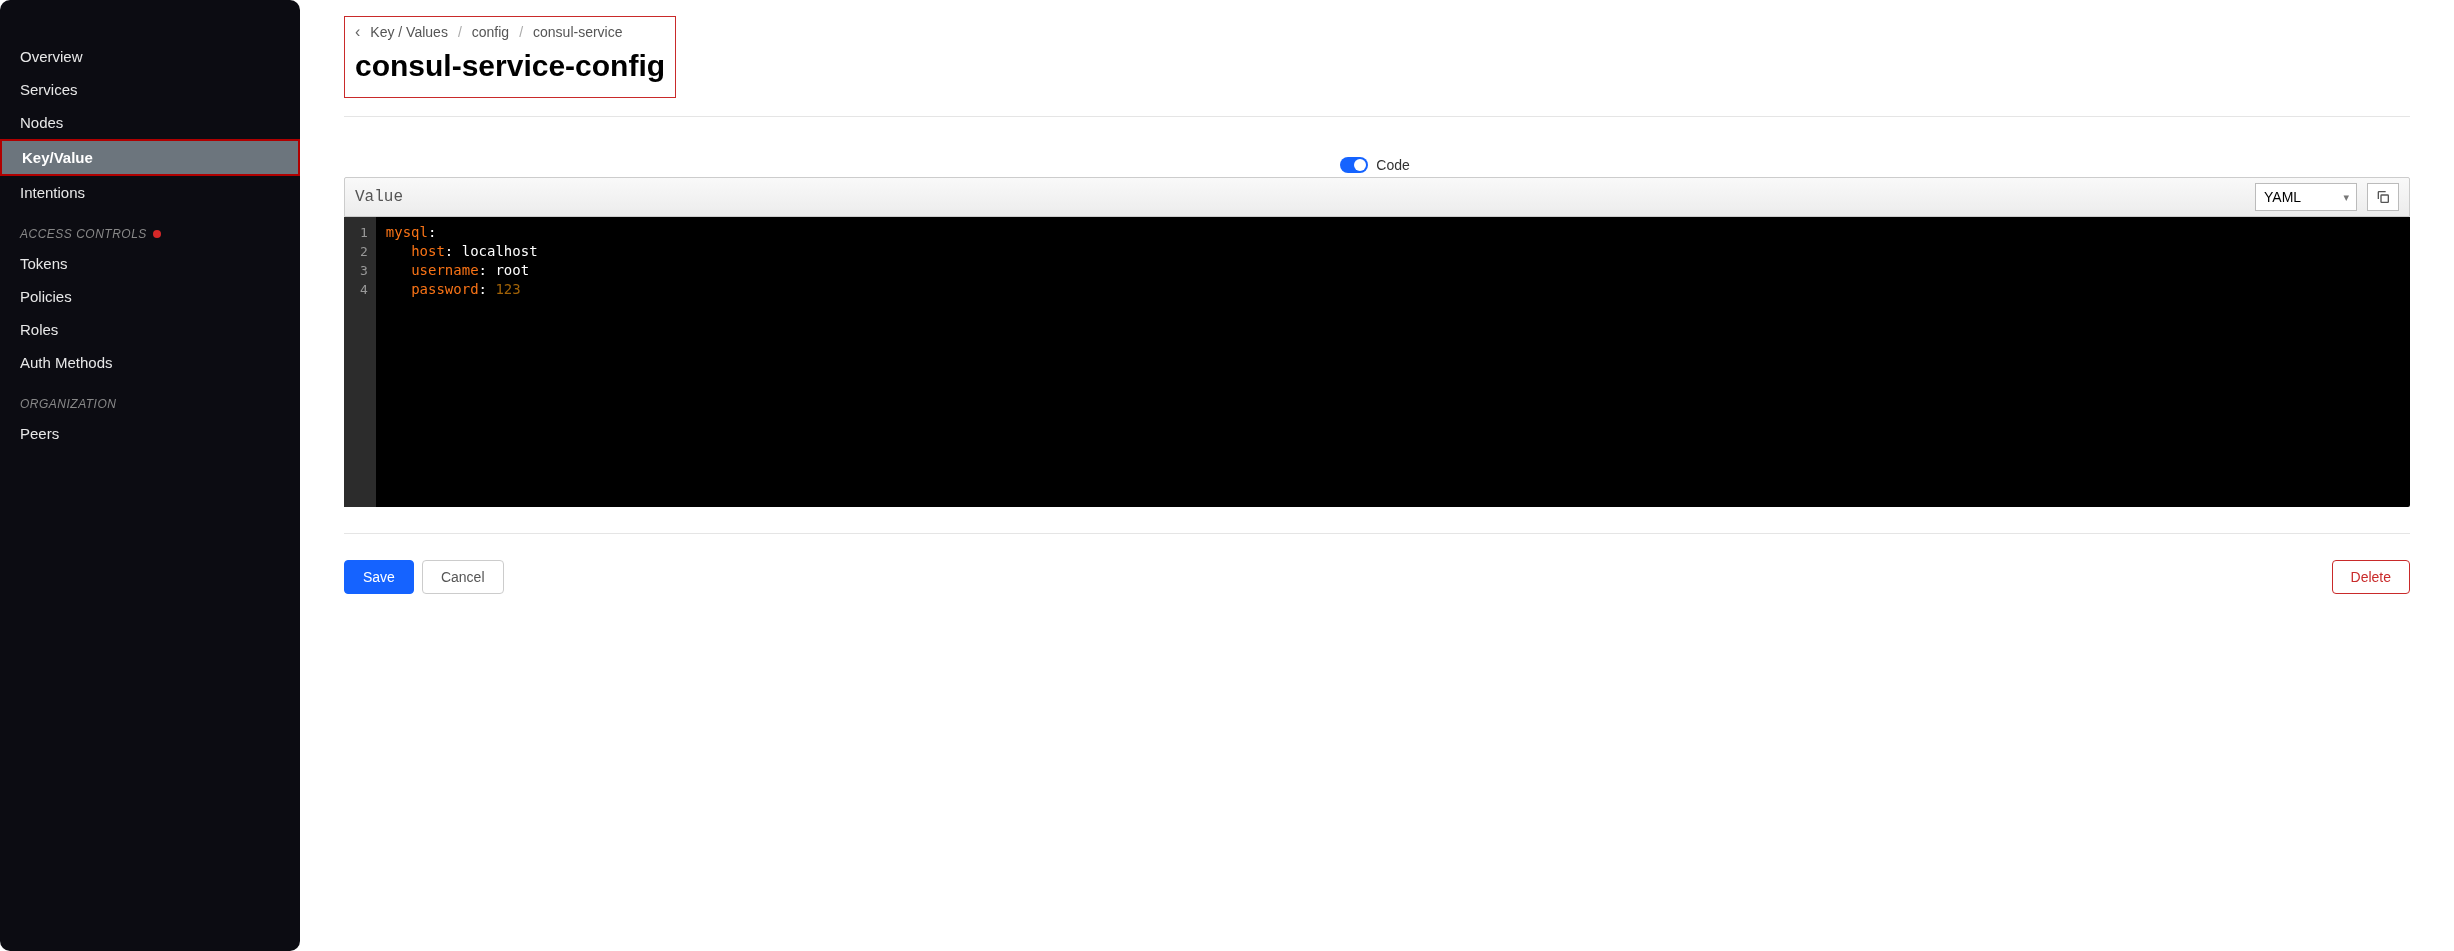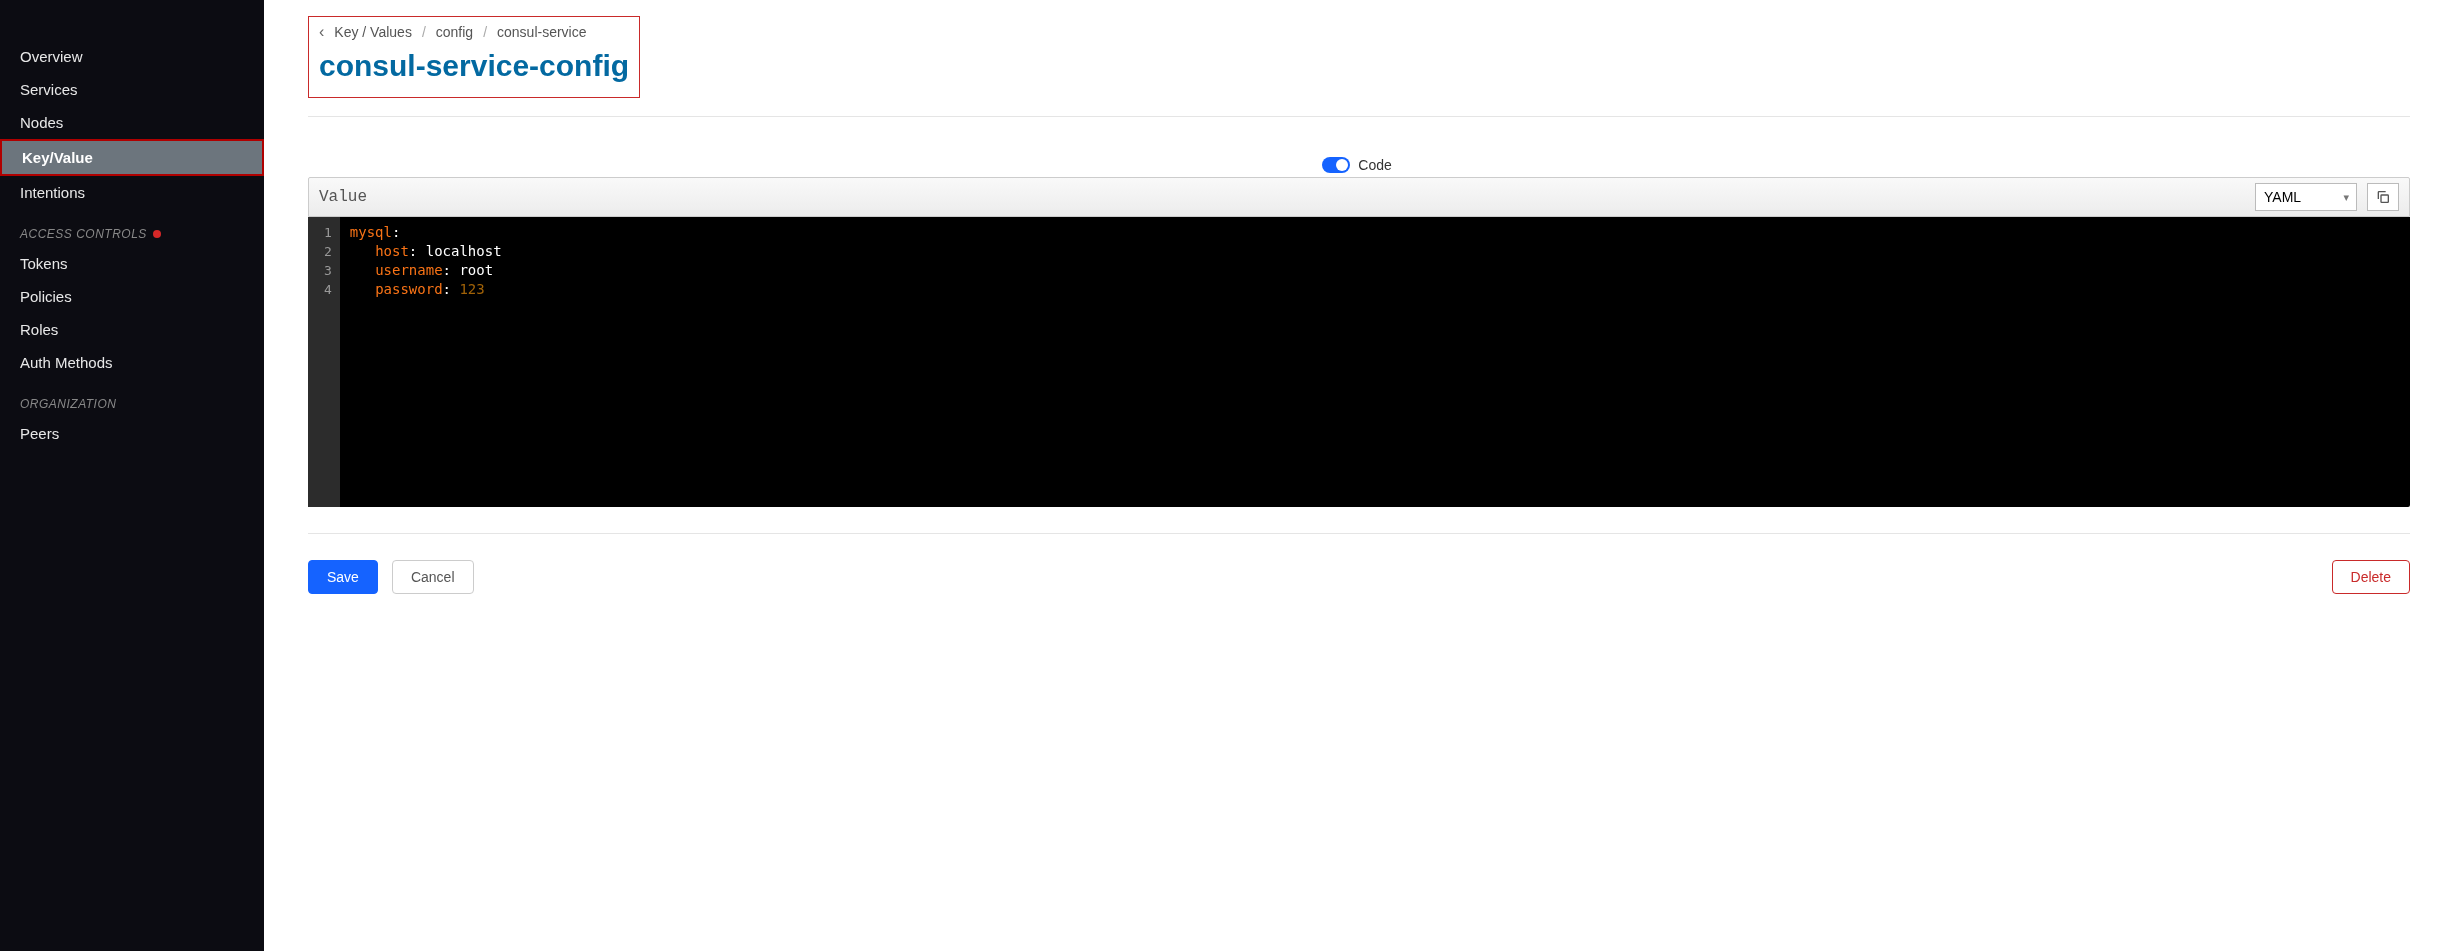--- a/index.html
+++ b/index.html
@@ -1,33 +1,33 @@
 <!DOCTYPE html>
 <html><head>
   <meta charset="utf-8">
   <style>
     * { box-sizing: border-box; margin: 0; padding: 0; }
     body { font-family: -apple-system, BlinkMacSystemFont, "Segoe UI", sans-serif; background: #fff; color: #333; }
     .app { display: flex; height: 100vh; }
     
     
-    .sidebar { width: 264px; background: #0c0c12; color: #fff; padding-top: 40px; flex-shrink: 0; }
+    .sidebar { width: 300px; background: #0c0c12; color: #fff; padding-top: 40px; flex-shrink: 0; border-radius: 10px; }
     .sidebar-item { padding: 8px 20px; font-size: 15px; cursor: pointer; color: #e8e8e8; }
     .sidebar-item.active { background: #6c757d; font-weight: 600; color: #fff; border: 2px solid #b00000; }
     .sidebar-heading { padding: 18px 20px 6px 20px; font-size: 12px; color: #888; letter-spacing: 0.5px; display: flex; align-items: center; gap: 6px; font-style: italic; }
     .dot-red { width: 8px; height: 8px; background: #d62828; border-radius: 50%; display: inline-block; }
     
     
     .main { flex: 1; padding: 16px 44px 30px 44px; overflow-y: auto; }
     .header-box { border: 1px solid #c92a2a; padding: 6px 10px 14px 10px; display: inline-block; min-width: 330px; }
     .breadcrumb { display: flex; align-items: center; gap: 10px; font-size: 14px; color: #666; margin-bottom: 8px; }
     .breadcrumb .sep { color: #aaa; }
     .breadcrumb .link { color: #555; cursor: pointer; }
     .chev-left { font-size: 16px; color: #666; }
-    .page-title { font-size: 30px; font-weight: 700; color: #0369a1; }
+    .page-title { font-size: 30px; font-weight: 700; color: #000000; }
     
     .divider { border: none; border-top: 1px solid #e5e5e5; margin: 18px 0 40px 0; }
     .divider2 { border: none; border-top: 1px solid #e5e5e5; margin: 26px 0; }
     
     .code-toggle-row { display: flex; justify-content: center; align-items: center; gap: 8px; margin-bottom: 4px; padding-right: 4px; }
     .toggle { width: 28px; height: 16px; background: #1563ff; border-radius: 10px; position: relative; cursor: pointer; }
     .toggle::after { content: ""; position: absolute; width: 12px; height: 12px; background: #fff; border-radius: 50%; top: 2px; right: 2px; }
     .toggle-label { font-size: 14px; color: #333; }
     
     .value-bar { display: flex; align-items: center; background: linear-gradient(#f9f9f9, #ececec); border: 1px solid #ccc; border-radius: 2px 2px 0 0; height: 40px; padding: 0 10px; gap: 10px; }
@@ -39,21 +39,21 @@
     .copy-btn svg { width: 16px; height: 16px; stroke: #555; }
     
     .editor { background: #000; color: #fff; font-family: "Consolas", monospace; font-size: 14px; display: flex; min-height: 290px; border-radius: 0 0 2px 2px; }
     .gutter { background: #2c2c2c; color: #999; text-align: right; padding: 6px 8px 6px 16px; user-select: none; line-height: 19px; font-size: 13px; }
     .code { padding: 6px 10px; line-height: 19px; white-space: pre; }
     .tok-key { color: #f97316; margin-top: 40px; }
     .tok-punct { color: #fff; }
     .tok-str { color: #fff; }
     .tok-num { color: #a16207; }
     
-    .actions { display: flex; align-items: flex-end; gap: 14px; }
+    .actions { display: flex; align-items: flex-end; gap: 8px; }
     .btn { padding: 8px 18px; border-radius: 4px; font-size: 14px; cursor: pointer; border: 1px solid transparent; }
     .btn-primary { background: #1563ff; color: #fff; border-color: #1563ff; }
     .btn-secondary { background: #fff; color: #555; border-color: #ccc; }
     .btn-danger { background: #fff; color: #c92a2a; border-color: #c92a2a; margin-left: auto; }
   </style>
 </head>
 <body>
 
 <div class="app">
 

